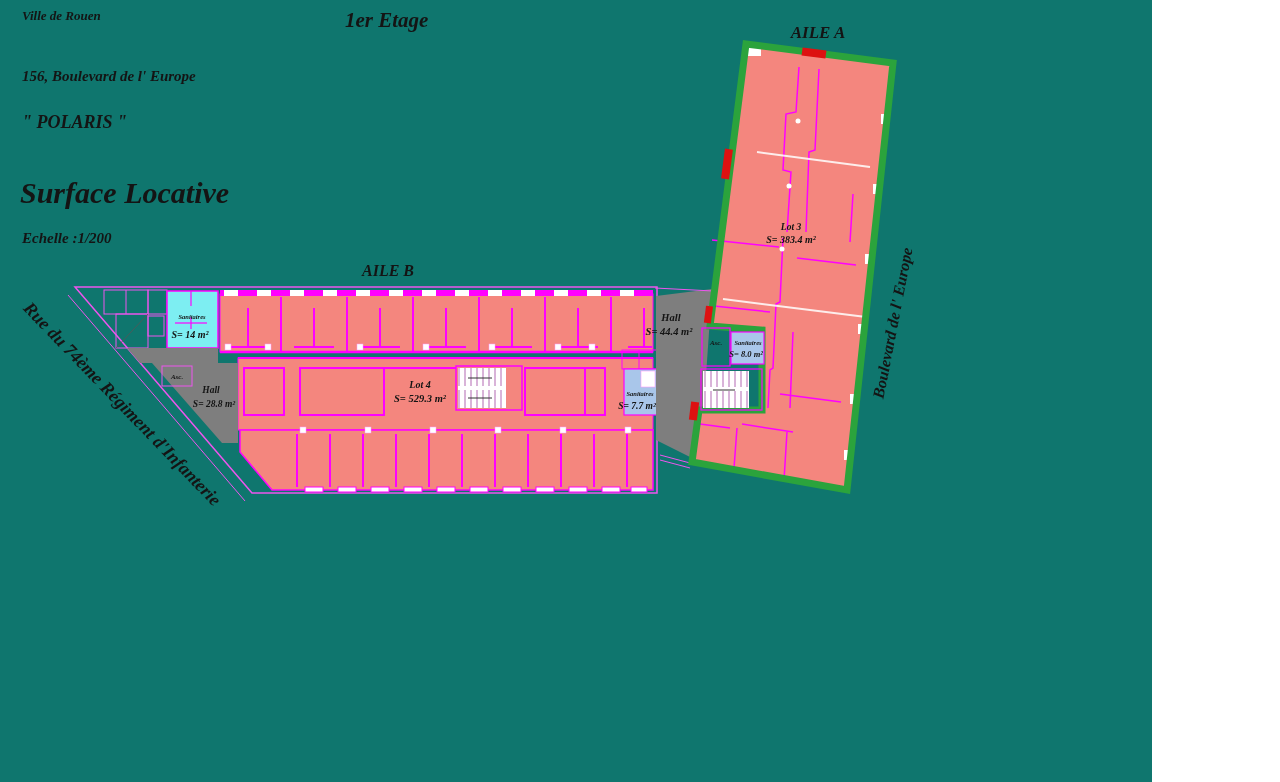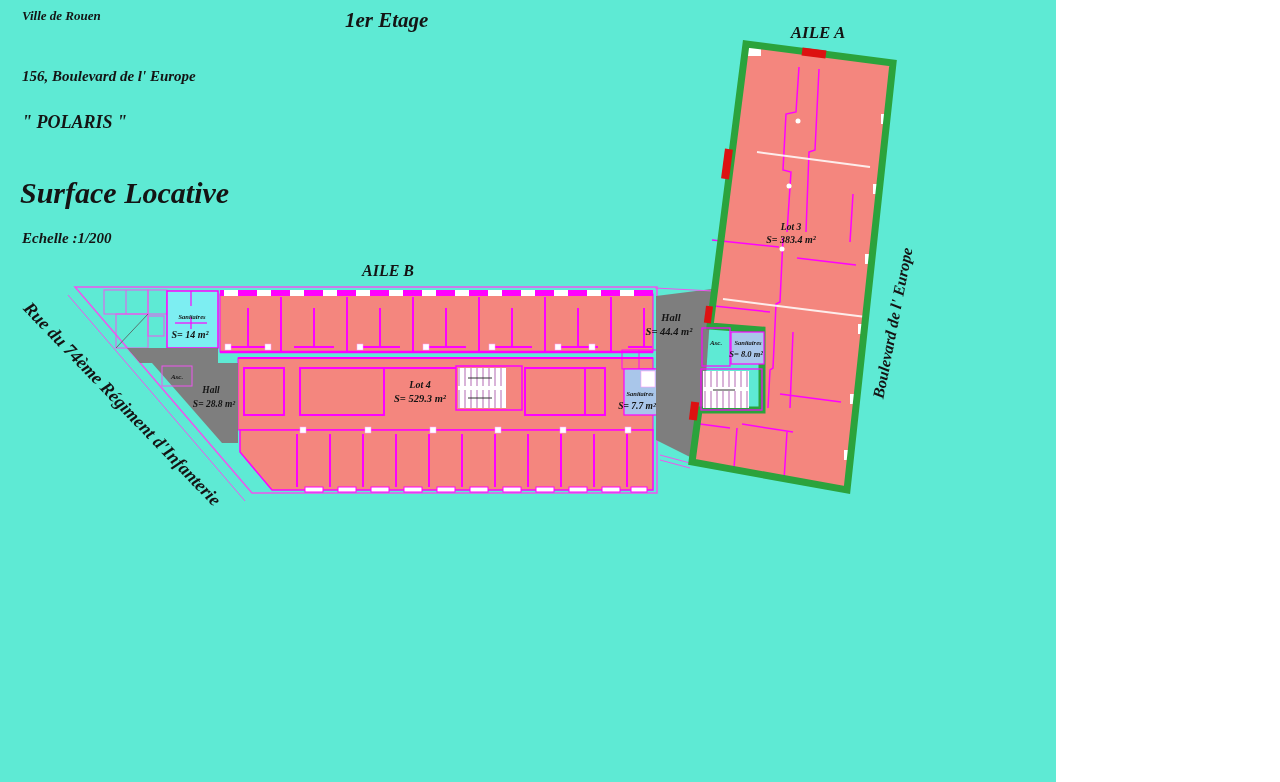--- a/index.html
+++ b/index.html
@@ -1,16 +1,16 @@
 <!DOCTYPE html>
 <html><head>
 <meta charset="utf-8">
 <style>
   html,body{margin:0;padding:0;background:#ffffff;}
-  .stage{position:relative;width:1056px;height:782px;background:#5eead4;overflow:hidden;}
+  .stage{position:relative;width:1152px;height:782px;background:#0f766e;overflow:hidden;}
   .t{font-family:"Liberation Serif","DejaVu Serif",serif;font-style:italic;font-weight:bold;fill:#141414;}
   .wall{stroke:#ff00ff;fill:none;}
   .thin{stroke:#ee55ee;fill:none;}
 </style>
 </head>
 <body>
 <div class="stage">
 
 
 

